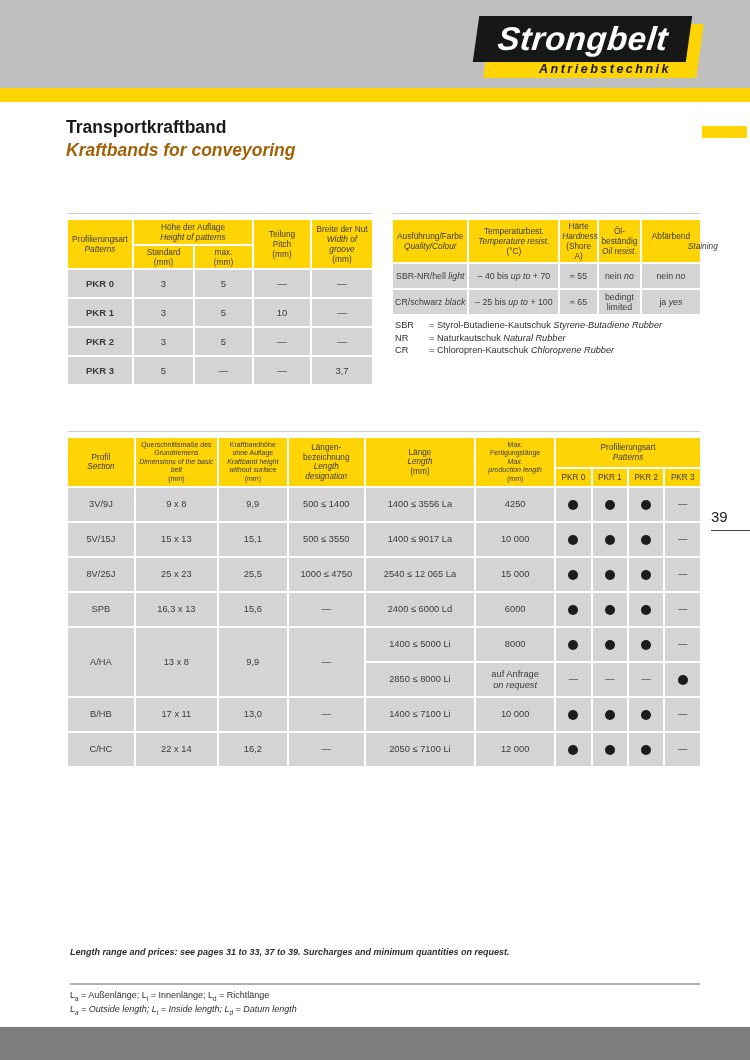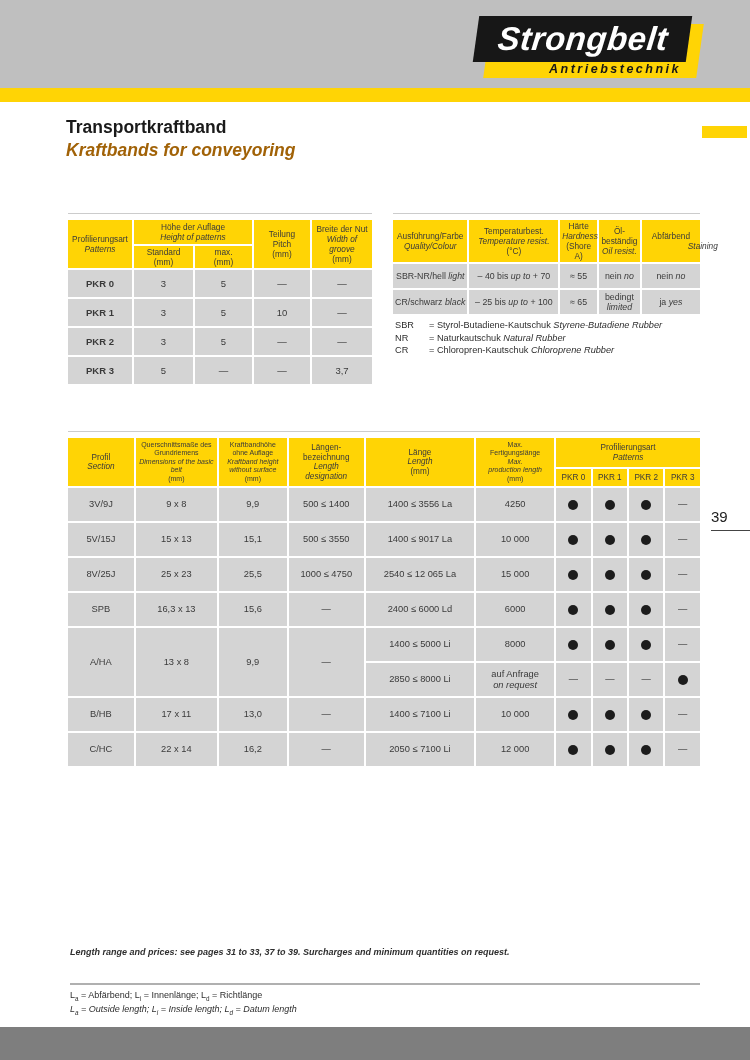--- a/index.html
+++ b/index.html
@@ -12,21 +12,21 @@
   .top-gray{left:0;top:0;width:750px;height:88px;background:#bfbfbf;}
   .yellow-band{left:0;top:88px;width:750px;height:14px;background:#ffd405;}
   .footer-bar{left:0;top:1027px;width:750px;height:33px;background:#7e7e7e;}
   .yellow-mark{left:702px;top:126px;width:45px;height:12px;background:#ffd405;}
   
   .logo{left:460px;top:8px;width:290px;height:78px;}
   .logo-yellow{position:absolute;left:27px;top:16px;width:213px;height:54px;background:#ffd405;transform:skewX(-8deg);}
   .logo-black{position:absolute;left:16px;top:8px;width:213px;height:46px;background:#171717;transform:skewX(-8deg);
     display:flex;align-items:center;justify-content:center;}
   .logo-black span{font-style:italic;font-weight:bold;color:#ffffff;font-size:33px;letter-spacing:0.5px;transform:skewX(2deg);}
-  .logo-tagline{position:absolute;left:60px;top:54px;width:190px;text-align:center;font-style:italic;font-weight:bold;
+  .logo-tagline{position:absolute;left:50px;top:54px;width:190px;text-align:center;font-style:italic;font-weight:bold;
     font-size:12.5px;letter-spacing:2.5px;color:#171717;}
   
   .title{left:66px;top:116px;}
   .title .de{font-weight:bold;font-size:17.5px;color:#1a1a1a;line-height:23px;}
   .title .en{font-weight:bold;font-style:italic;font-size:17.5px;color:#a16207;line-height:23px;}
   
   .hairline{height:1px;background:#cccccc;}
   table{border-collapse:separate;border-spacing:2px;table-layout:fixed;}
   th{background:#ffd405;color:#3a3a3a;font-weight:normal;vertical-align:middle;text-align:center;padding:1px 2px;}
   td{background:#d4d4d4;color:#3a3a3a;vertical-align:middle;text-align:center;padding:1px 2px;}
@@ -257,21 +257,21 @@
           <div class="ln"><span>CR/schwarz </span><span style="font-style: italic;">black</span></div>
         </td>
         <td>
           <div class="ln"><span>– 25 bis </span><span style="font-style: italic;">up to</span><span> + 100</span></div>
         </td>
         <td>
           <div class="ln"><span>≈ 65</span></div>
         </td>
         <td>
           <div class="ln"><span>bedingt</span></div>
-          <div class="ln"><span style="font-style: italic; margin-top: 44px;">limited</span></div>
+          <div class="ln"><span style=" margin-top: 44px;">limited</span></div>
         </td>
         <td>
           <div class="ln"><span>ja </span><span style="font-style: italic;">yes</span></div>
         </td>
       </tr>
     </tbody>
   </table>
 <div class="abs q-foot" id="quality-footnotes">
     <div class="row">
       <span class="abbr">SBR</span>
@@ -561,15 +561,15 @@
     </tbody>
   </table>
 
 <div class="abs page-num">39</div>
 
 <div class="abs notes">
   <div class="en">Length range and prices: see pages 31 to 33, 37 to 39. Surcharges and minimum quantities on request.</div>
 </div>
 <div class="abs divider"></div>
 <div class="abs legend">
-  <div class="legend-de"><span>L</span><sub>a</sub><span> = Abfärbend; L</span><sub>i</sub><span> = Innenlänge; L</span><sub>d</sub><span> = Richtlänge</span></div>
+  <div class="legend-de"><span>L</span><sub>a</sub><span> = Außenlänge; L</span><sub>i</sub><span> = Innenlänge; L</span><sub>d</sub><span> = Richtlänge</span></div>
   <div class="legend-en"><span>L</span><sub>a</sub><span> = Outside length; L</span><sub>i</sub><span> = Inside length; L</span><sub>d</sub><span> = Datum length</span></div>
 </div>
 
 </body></html>

